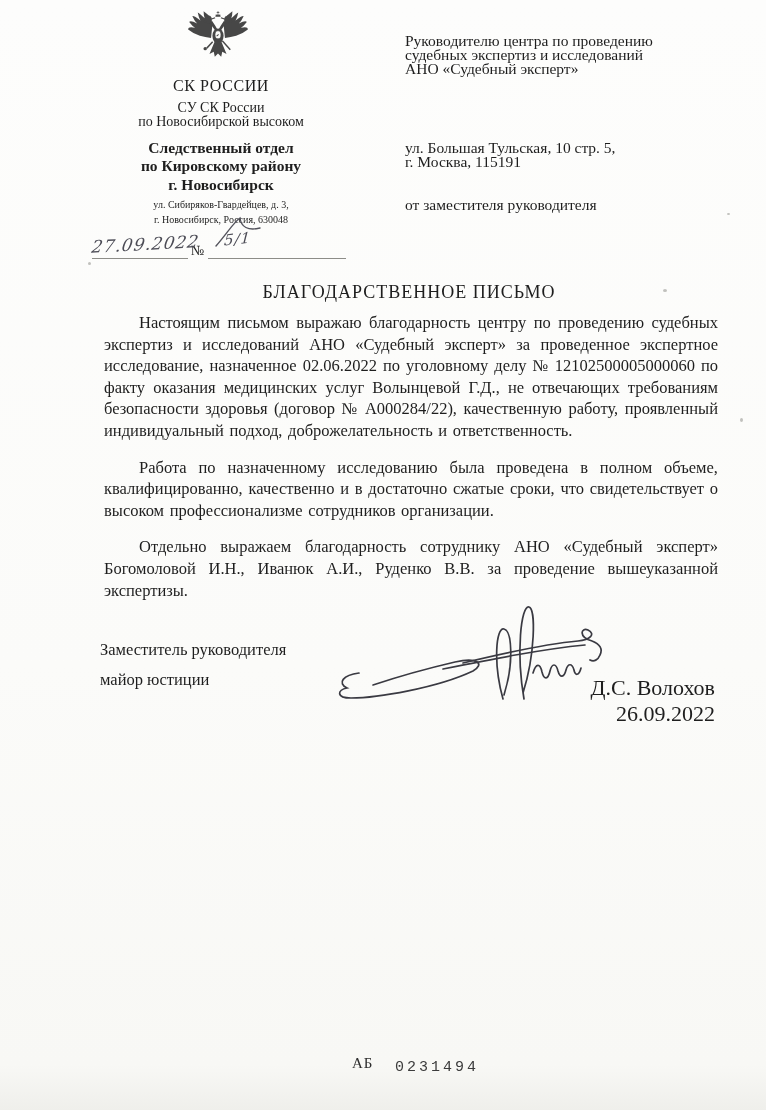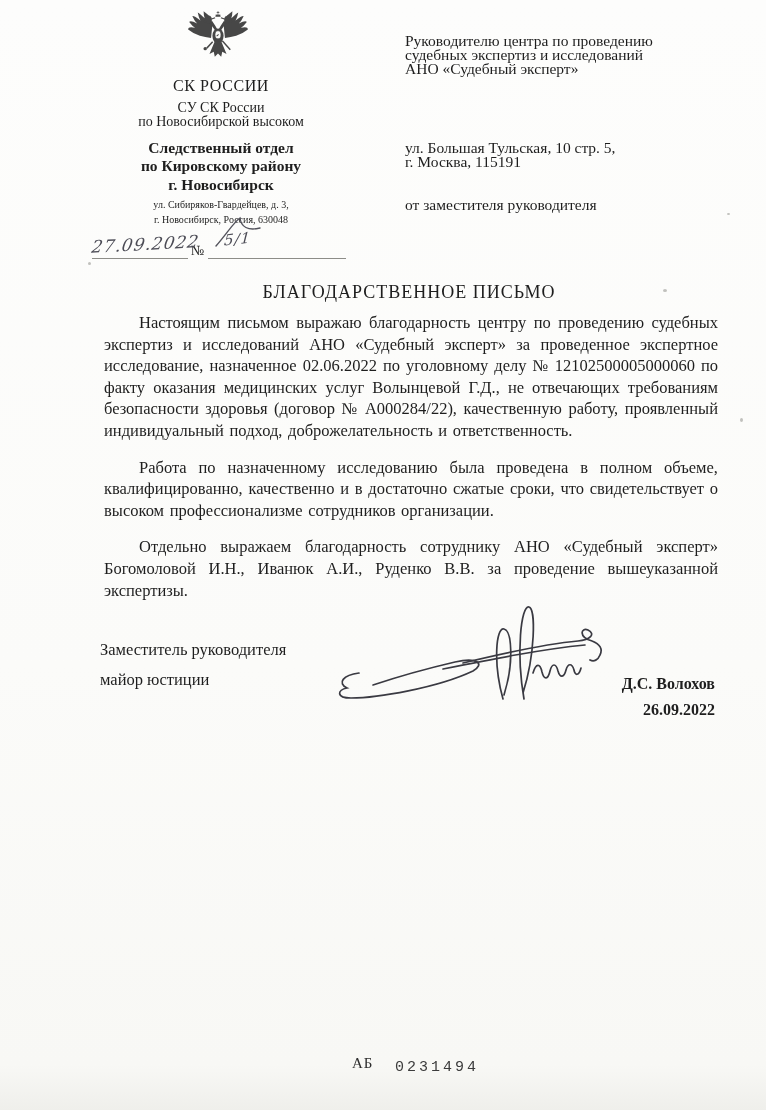--- a/index.html
+++ b/index.html
@@ -31,21 +31,21 @@
     left:100px; width:618px; text-align:center;
     font-size:18px; letter-spacing:1px;
   }
   .body-text { position:absolute; left:100px; top:312px; width:618px; }
   .body-text p {
     margin:0 0 15px 4px; font-size:16.5px; line-height:21.6px;
     text-align:justify; text-indent:35px; word-spacing:1.5px;
   }
   
   .sig-left  { left:100px; font-size:16.5px; }
-  .sig-right { left:450px; width:265px; text-align:right; font-size:16px;font-weight:bold; }
+  .sig-right { left:450px; width:265px; text-align:right; font-size:22px; }
   
   .form-series { left:352px; top:1055px; font-size:15px; letter-spacing:1px; color:#2e2e2e; }
   .form-number {
     left:395px; top:1059px; font-family:"Liberation Mono","DejaVu Sans Mono",monospace;
     font-size:15px; letter-spacing:3px; color:#3c3c3c;
   }
   
   .emblem { left:186px; top:3px; filter:blur(.35px); }
   .signature-svg { left:333px; top:601px; filter:blur(.2px); }
   .checkmark-svg { left:212px; top:214px; filter:blur(.2px); }

